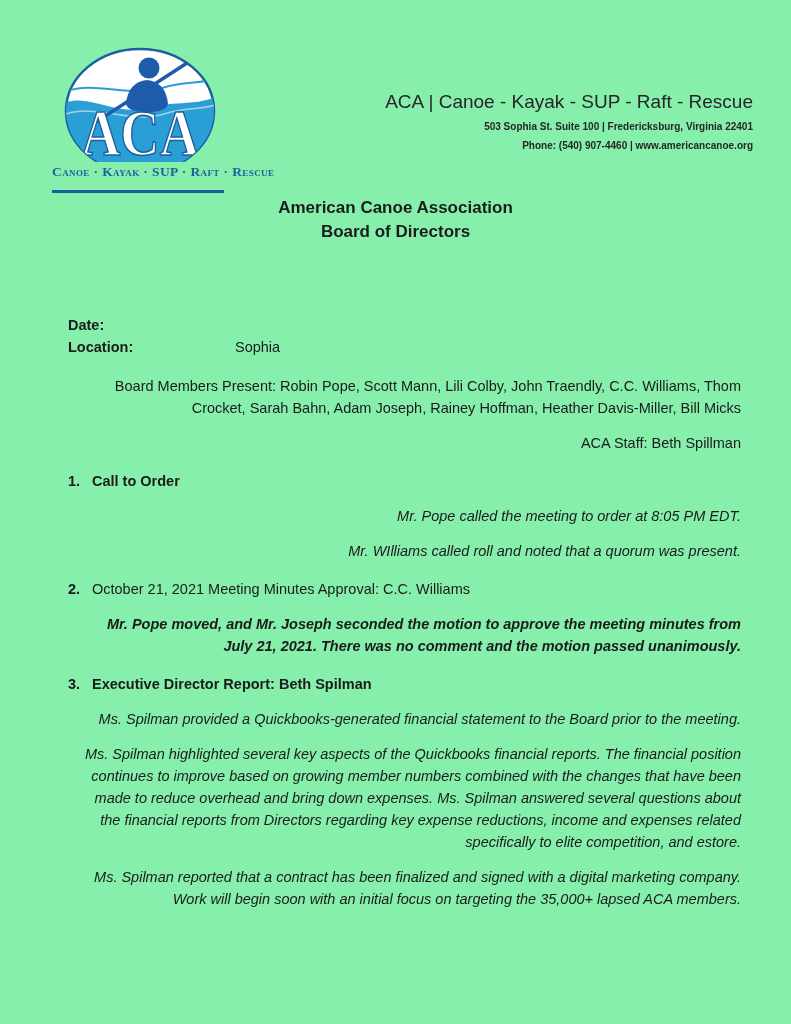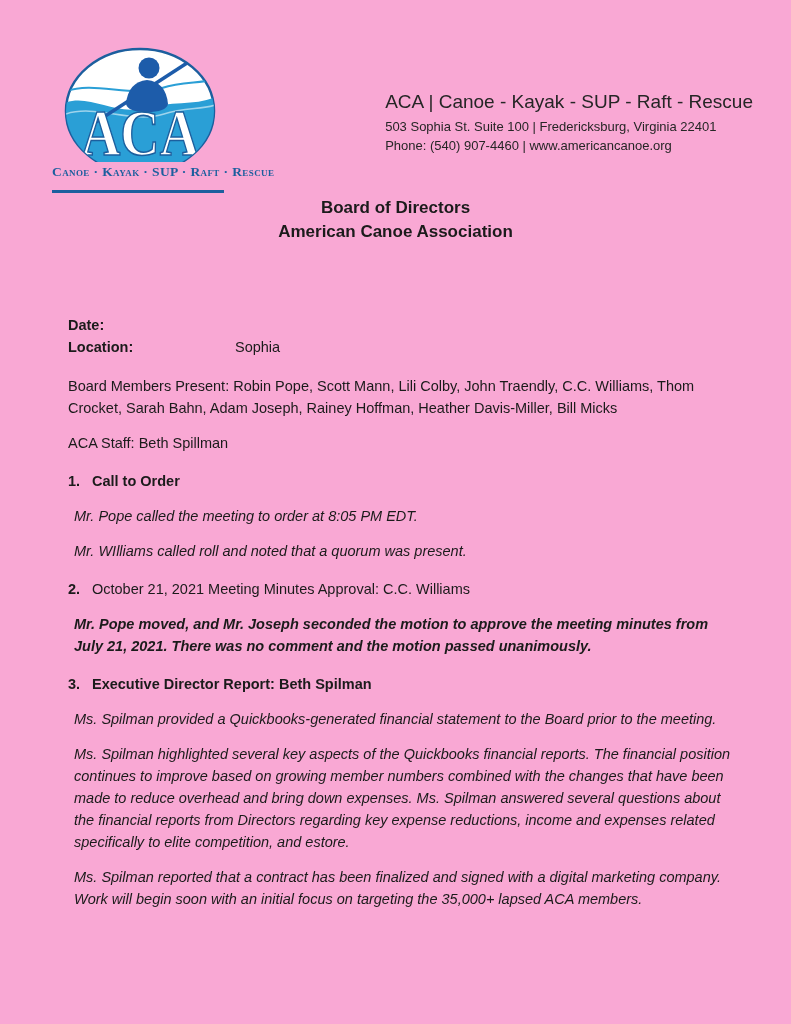--- a/index.html
+++ b/index.html
@@ -1,56 +1,56 @@
 <!DOCTYPE html>
 <html><head>
 <meta charset="utf-8">
 <style>
   * { margin:0; padding:0; box-sizing:border-box; }
   html,body { background:#888; }
   .page {
     position:relative;
     width:791px; height:1024px;
     margin:0 auto;
-    background:#f9a8d4;
+    background:#86efac;
     overflow:hidden;
     font-family:"Liberation Sans", sans-serif;
     color:#1b1b1b;
   }
   
   .logo { position:absolute; left:52px; top:40px; width:172px; }
   .logo svg { display:block; }
   .tagline {
     margin-top:2px;
     font-family:"Liberation Serif", serif;
     font-variant:small-caps;
     font-weight:700;
     font-size:13.5px;
     letter-spacing:0.4px;
     color:#1c5f9e;
     text-align:center;
     white-space:nowrap;
     border-bottom:3px solid #1c5f9e;
     padding-bottom:10px;
   }
-  .contact { position:absolute; top:90px; right:38px; text-align:left; color:#262626; }
+  .contact { position:absolute; top:90px; right:38px; text-align:right; color:#262626; }
   .contact .org { font-size:19px; line-height:24px; margin-bottom:3px; }
-  .contact .addr { font-size:13px; line-height:19px; }
+  .contact .addr { font-size:10px; line-height:19px;font-weight:bold; }
   
   .titles { position:absolute; top:196px; left:0; width:100%; text-align:center; }
   .titles .t { font-size:17px; font-weight:700; line-height:24px; }
   .titles .t3 { margin-top:21px; }
   
   .content {
     position:absolute; left:68px; top:314px; width:673px;
     font-size:14.5px; line-height:22px;
   }
   .meta-row { display:flex;gap:48px; }
   .meta-row .label { width:119px; font-weight:700; flex:0 0 119px; }
-  .para { margin-top:13px; }
+  .para { margin-top:13px;text-align:right; }
   .attendees { margin-top:17px; }
   .bold { font-weight:700; }
   .section { margin-top:16px; }
   .sec-head { display:flex; }
   .sec-head .num { width:24px; flex:0 0 24px; font-weight:700; }
   .sec-paras { margin-left:6px;font-style:italic; }
 </style>
 </head>
 <body>
 
@@ -87,22 +87,22 @@
     <div class="tagline">Canoe · Kayak · SUP · Raft · Rescue</div>
   </div>
 
   <div class="contact">
     <div class="org">ACA | Canoe - Kayak - SUP - Raft - Rescue</div>
     <div class="addr">503 Sophia St. Suite 100 | Fredericksburg, Virginia 22401</div>
     <div class="addr">Phone: (540) 907-4460 | www.americancanoe.org</div>
   </div>
 
   <div class="titles">
+    <div class="t">American Canoe Association</div>
     <div class="t">Board of Directors</div>
-    <div class="t">American Canoe Association</div>
   </div>
 
   <div class="content">
     <div class="meta-row">
       <span class="label">Date:</span>
     </div>
     <div class="meta-row">
       <span class="label">Location:</span>
       <span class="value">Sophia</span>
     </div>

